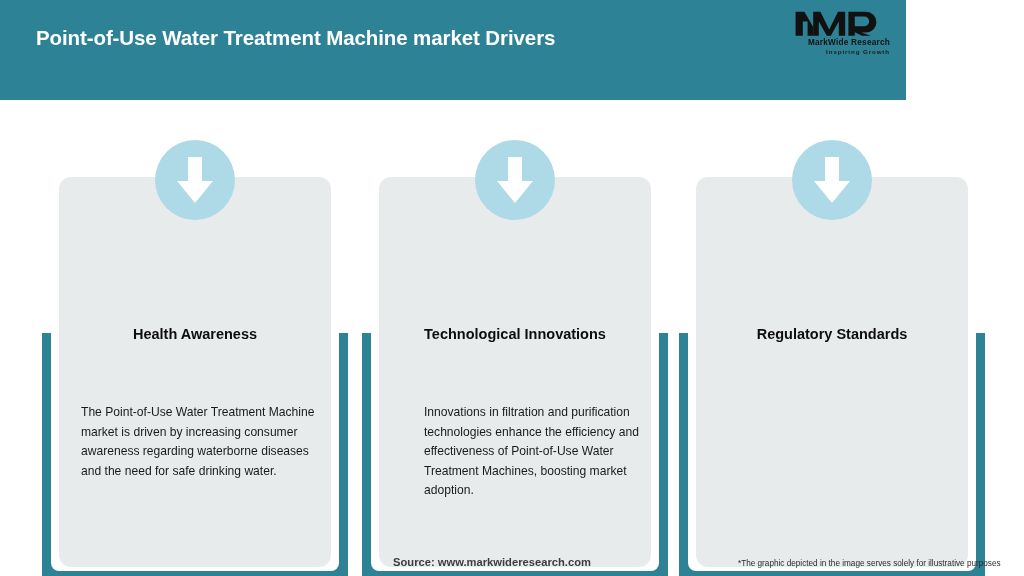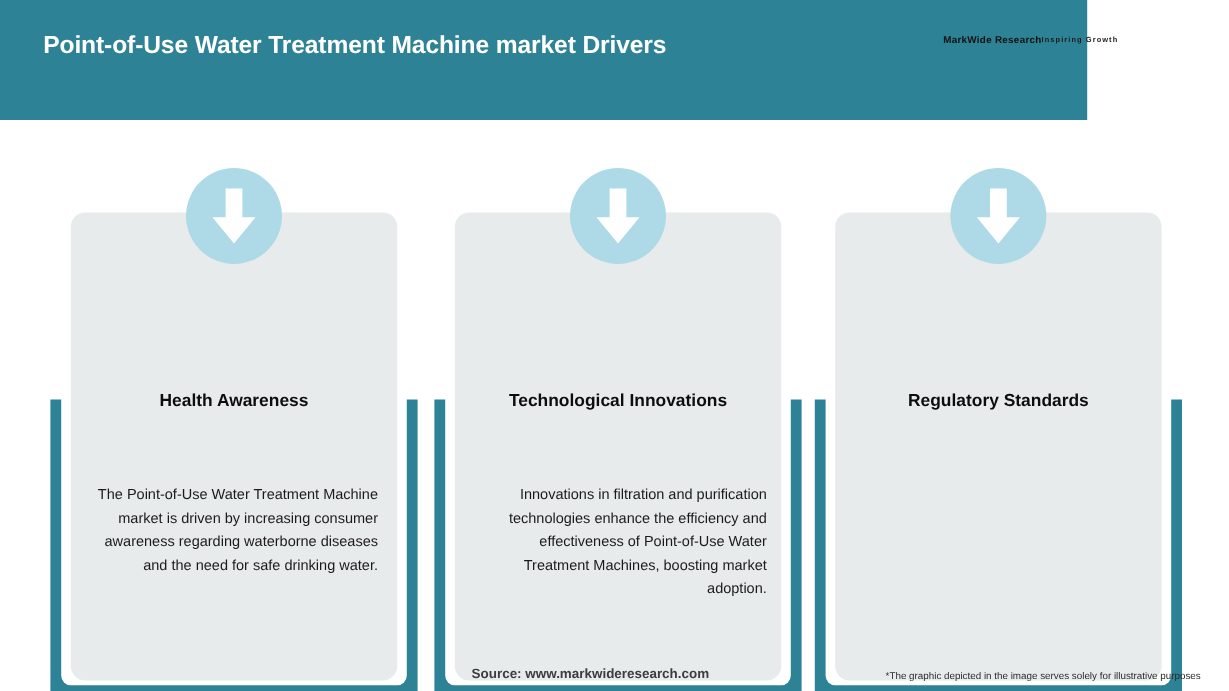--- a/index.html
+++ b/index.html
@@ -38,21 +38,22 @@
   }
 
   
   .logo {
     position: absolute;
     right: 16px;
     top: 8px;
     width: 104px;
     height: 52px;
     display: flex;
-    align-items: center;
+    flex-direction: column;
+    align-items: flex-end;
     justify-content: flex-start;
   }
   .logo-mark {
     width: 96px;
     height: 30px;
     display: block;
   }
   .logo-name {
     font-size: 8.2px;
     font-weight: bold;
@@ -147,21 +148,21 @@
   }
 
   .card-body {
     position: absolute;
     left: 22px;
     right: 16px;
     top: 226px;
     font-size: 12.1px;
     color: #1a1a1a;
     line-height: 19.6px;
-    text-align: right;
+    text-align: left;
   }
   .card-wrap.c1 .card-body { left: 18px; right: 12px; margin-left: 27px; }
   .card-wrap.c2 .card-body { left: 18px; right: 8px; }
 
   
   .footer-source {
     position: absolute;
     left: 393px;
     top: 556px;
     font-size: 11.2px;

